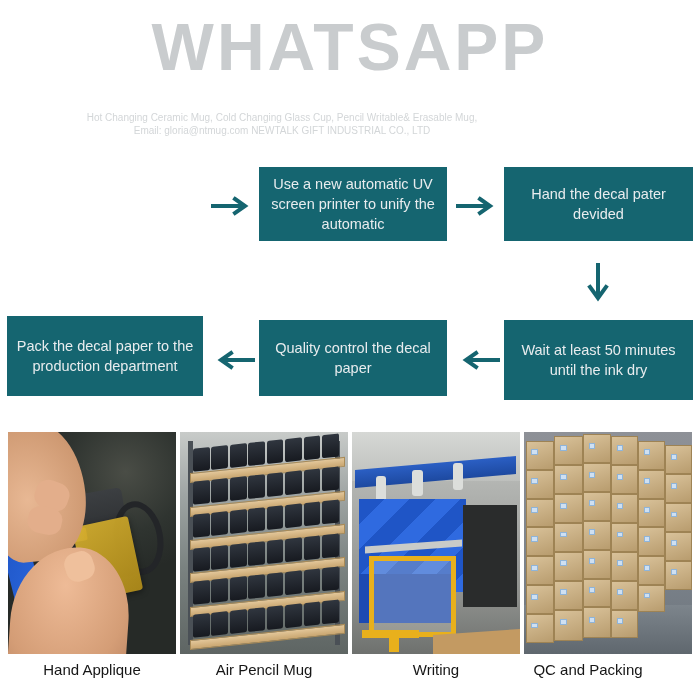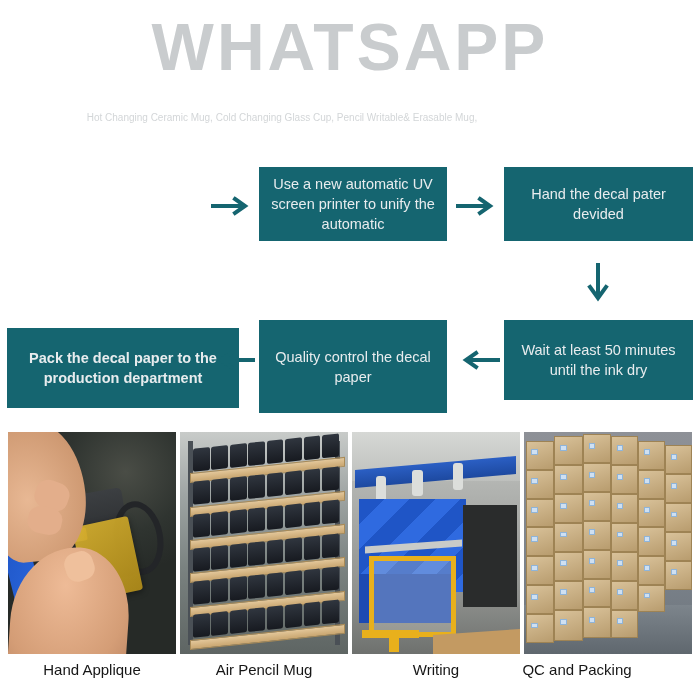--- a/index.html
+++ b/index.html
@@ -135,20 +135,21 @@
 </style>
 </head>
 <body>
 
 <div class="page">
 
   <div class="title">WHATSAPP</div>
 
   <div class="contact">
     <div class="line">Hot Changing Ceramic Mug,  Cold Changing Glass Cup, Pencil Writable&amp; Erasable Mug,</div>
+    <div class="line">Email: gloria@ntmug.com      NEWTALK GIFT INDUSTRIAL CO., LTD</div>
   </div>
 
   <div class="flow">
 
 
     <div class="arrow" style="left:211px;top:195px;width:44px;height:22px;">
       <svg width="44" height="22" viewBox="0 0 44 22" aria-hidden="true">
         <path d="M2 11 H30 M24 4 L34 11 L24 18" fill="none" stroke="#156570" stroke-width="4" stroke-linecap="square"></path>
       </svg>
     </div>
@@ -166,31 +167,31 @@
     <div class="box" style="left:504px;top:167px;width:189px;height:74px;">
       <span>Hand the decal pater devided</span>
     </div>
 
     <div class="arrow" style="left:580px;top:262px;width:36px;height:44px;">
       <svg width="36" height="44" viewBox="0 0 36 44" aria-hidden="true">
         <path d="M18 3 V32 M10 25 L18 36 L26 25" fill="none" stroke="#156570" stroke-width="4" stroke-linecap="square"></path>
       </svg>
     </div>
 
-    <div class="box" style="left:7px;top:328px;width:232px;height:80px;font-weight:bold;">
+    <div class="box" style="left:7px;top:316px;width:196px;height:80px;">
       <span>Pack the decal paper to the production department</span>
     </div>
 
     <div class="arrow" style="left:211px;top:349px;width:44px;height:22px;">
       <svg width="44" height="22" viewBox="0 0 44 22" aria-hidden="true">
         <path d="M42 11 H14 M20 4 L10 11 L20 18" fill="none" stroke="#156570" stroke-width="4" stroke-linecap="square"></path>
       </svg>
     </div>
 
-    <div class="box" style="left:259px;top:320px;width:188px;height:93px;">
+    <div class="box" style="left:259px;top:320px;width:188px;height:76px;">
       <span>Quality control the decal paper</span>
     </div>
 
     <div class="arrow" style="left:456px;top:349px;width:44px;height:22px;">
       <svg width="44" height="22" viewBox="0 0 44 22" aria-hidden="true">
         <path d="M42 11 H14 M20 4 L10 11 L20 18" fill="none" stroke="#156570" stroke-width="4" stroke-linecap="square"></path>
       </svg>
     </div>
 
     <div class="box" style="left:504px;top:320px;width:189px;height:80px;align-items:center;">
@@ -359,16 +360,16 @@
         <div class="p4-box" style="left:35%;top:79%;width:17%;height:14%;"></div>
         <div class="p4-box" style="left:52%;top:80%;width:16%;height:13%;"></div>
       </div>
     </div>
   </div>
 
   <div class="captions">
     <div class="caption" style="left:8px;width:168px;">Hand Applique</div>
     <div class="caption" style="left:180px;width:168px;">Air Pencil Mug</div>
     <div class="caption" style="left:352px;width:168px;">Writing</div>
-    <div class="caption" style="left:493px;width:168px;">QC and Packing</div>
+    <div class="caption" style="left:504px;width:168px;">QC and Packing</div>
   </div>
 
 </div>
 
 </body></html>

